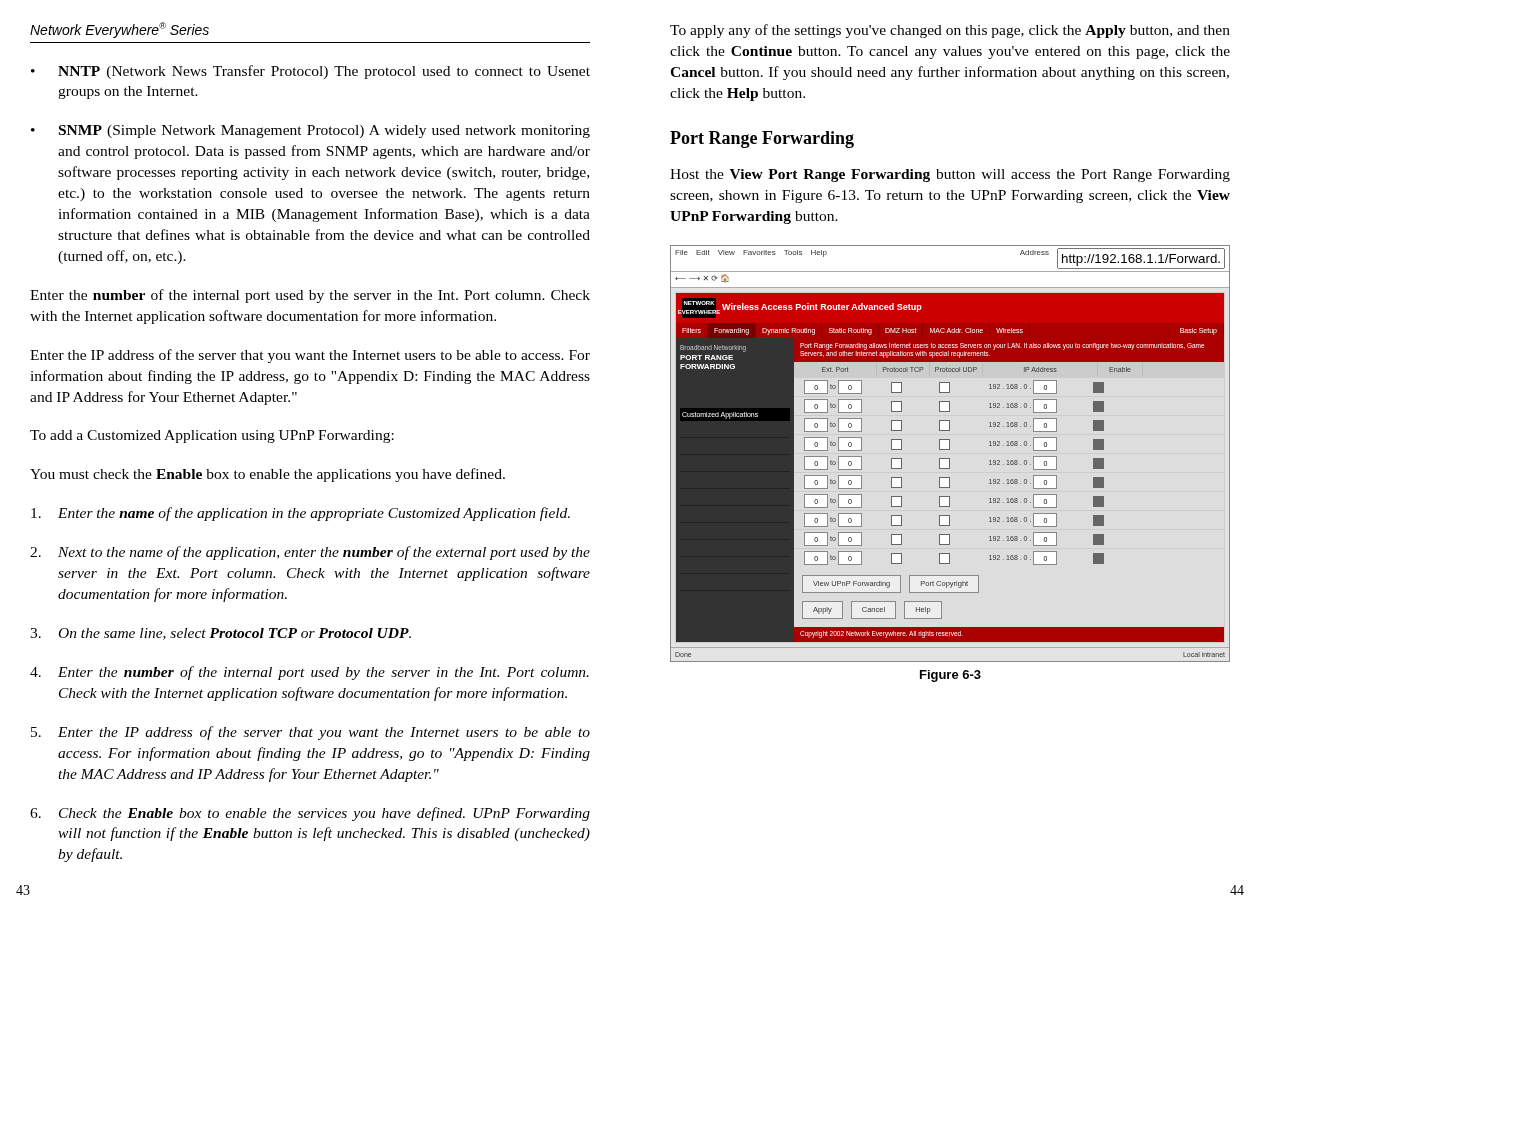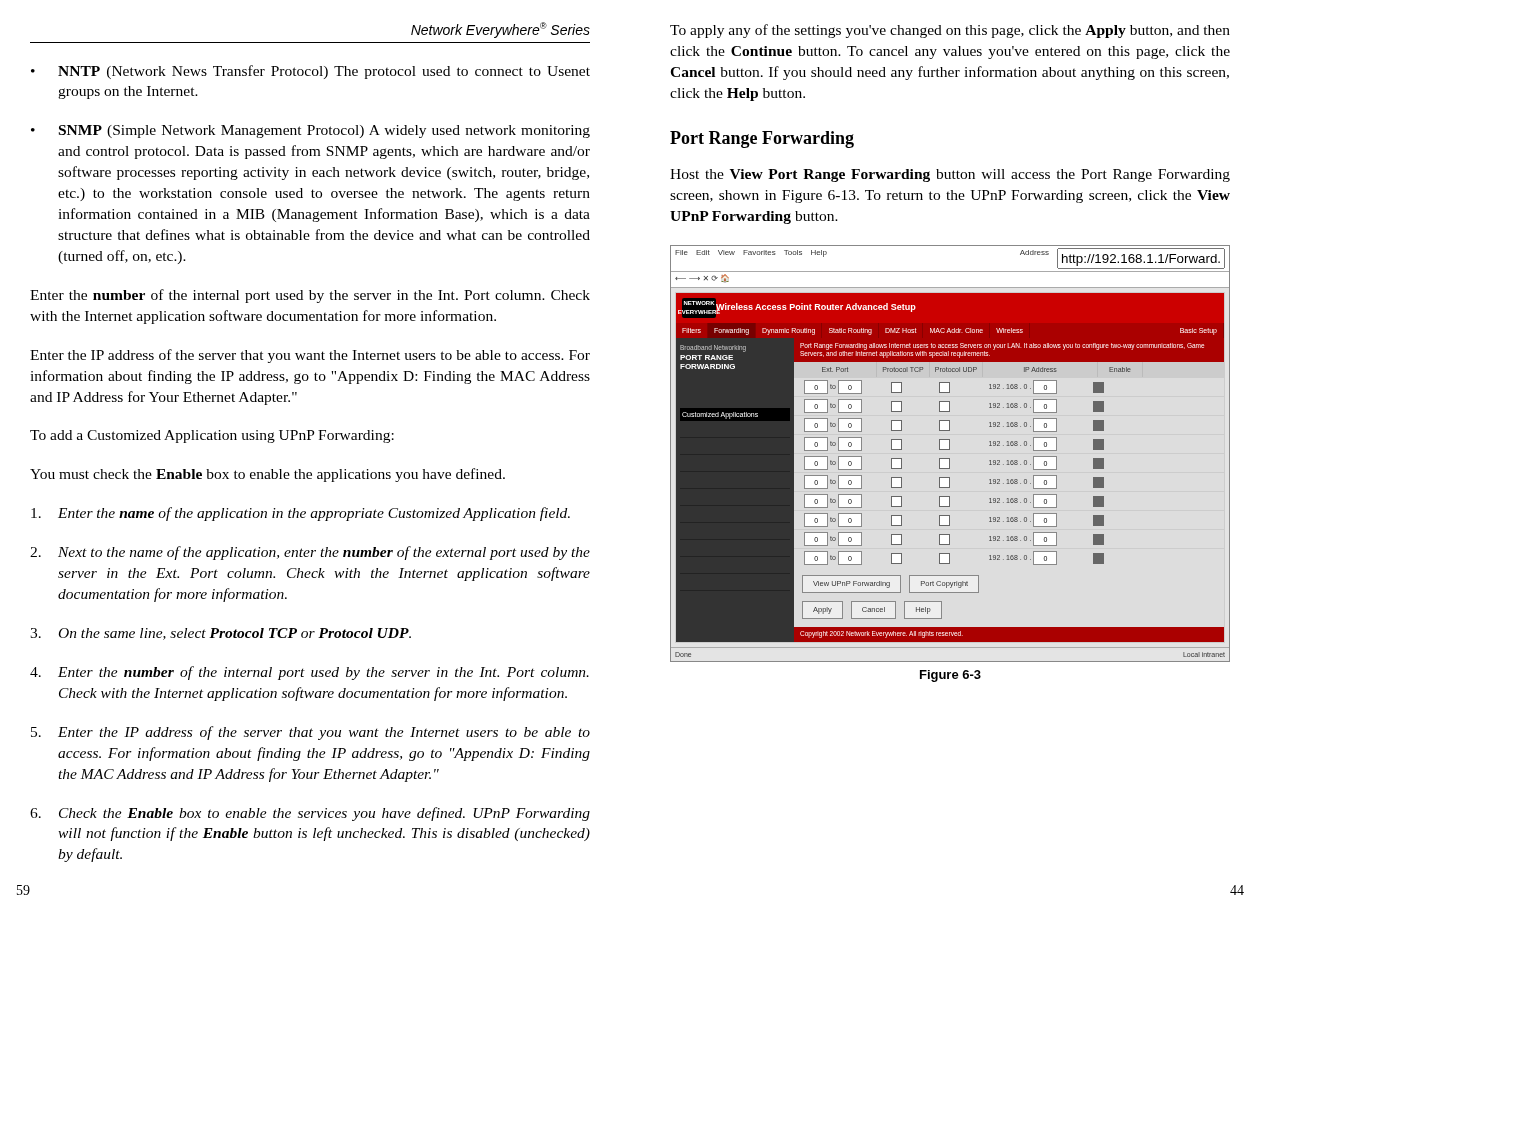--- a/index.html
+++ b/index.html
@@ -19,21 +19,21 @@
     position: relative;
   }
   .running-head {
     font-style: italic;
     font-family: Arial, Helvetica, sans-serif;
     font-size: 14px;
     border-bottom: 1.5px solid #000;
     padding-bottom: 2px;
     margin-bottom: 18px;
   }
-  .running-head.right { text-align: right; }
+  .running-head.right { }
   .running-head sup { font-size: 9px; }
   .bullet-block { margin: 0 0 18px 0; }
   .bullet-row { display: flex; }
   .bullet-dot { width: 28px; flex: 0 0 28px; }
   .bullet-body { flex: 1; text-align: justify; }
   .para { text-align: justify; margin-bottom: 18px; }
   .num-list { margin: 0; padding: 0; }
   .num-row { display: flex; margin-bottom: 18px; }
   .num-n { flex: 0 0 28px; }
   .num-body { flex: 1; text-align: justify; font-style: italic; }
@@ -48,21 +48,21 @@
   .fig-win {
     border: 1px solid #888;
     background: #e4e4e4;
     font-family: Tahoma, Arial, sans-serif;
     font-size: 8px;
     color: #333;
   }
   .fig-menubar { background:#fff; padding:2px 4px; border-bottom:1px solid #aaa; display:flex; gap:8px; }
   .fig-tool { background:#fff; padding:2px 4px; border-bottom:1px solid #aaa; }
   .fig-body { background:#fff; margin:4px; border:1px solid #ccc; }
-  .fig-redbar { background:#c00; color:#fff; font-weight:bold; padding:5px 6px; font-size:9px; display:flex; align-items:center; }
+  .fig-redbar { background:#c00; color:#fff; font-weight:bold; padding:5px 6px; font-size:9px; display:flex; align-items:center; gap:6px;}
   .fig-logo { width:34px; height:20px; background:#000; border-radius:2px; font-size:6px; color:#fff; display:flex; align-items:center; justify-content:center; text-align:center; }
   .fig-tabs { background:#a00; color:#fff; display:flex; font-size:7px; }
   .fig-tab { padding:3px 6px; border-right:1px solid #800; }
   .fig-tab.active { background:#700; }
   .fig-main { display:flex; }
   .fig-side {
     width:110px; background:#333; color:#fff; font-size:7.5px; padding:6px 4px;
   }
   .fig-side-title { font-weight:bold; color:#fff; font-size:8px; line-height:1.2; margin-bottom:6px;}
   .fig-side-row { height:16px; border-bottom:1px solid #222; }
@@ -141,21 +141,21 @@
     <div class="num-row">
         <div class="num-n">5.</div>
         <div class="num-body">Enter the IP address of the server that you want the Internet users to be able to access. For information about finding the IP address, go to "Appendix D: Finding the MAC Address and IP Address for Your Ethernet Adapter."</div>
       </div>
     <div class="num-row">
         <div class="num-n">6.</div>
         <div class="num-body"><span>Check the </span><span class="bold">Enable</span><span> box to enable the services you have defined. UPnP Forwarding will not function if the </span><span class="bold">Enable</span><span> button is left unchecked. This is disabled (unchecked) by default.</span></div>
       </div>
   </div>
 
-  <div class="pg-num left">59</div>
+  <div class="pg-num left">43</div>
 </div>
 
 <div class="page">
 
   <div class="para">
     <span>To apply any of the settings you've changed on this page, click the </span><span class="bold">Apply</span><span> button, and then click the </span><span class="bold">Continue</span><span> button.  To cancel any values you've entered on this page, click the </span><span class="bold">Cancel</span><span> button. If you should need any further information about anything on this screen, click the </span><span class="bold">Help</span><span> button.</span>
   </div>
 
   <div class="section-title">Port Range Forwarding</div>
 

